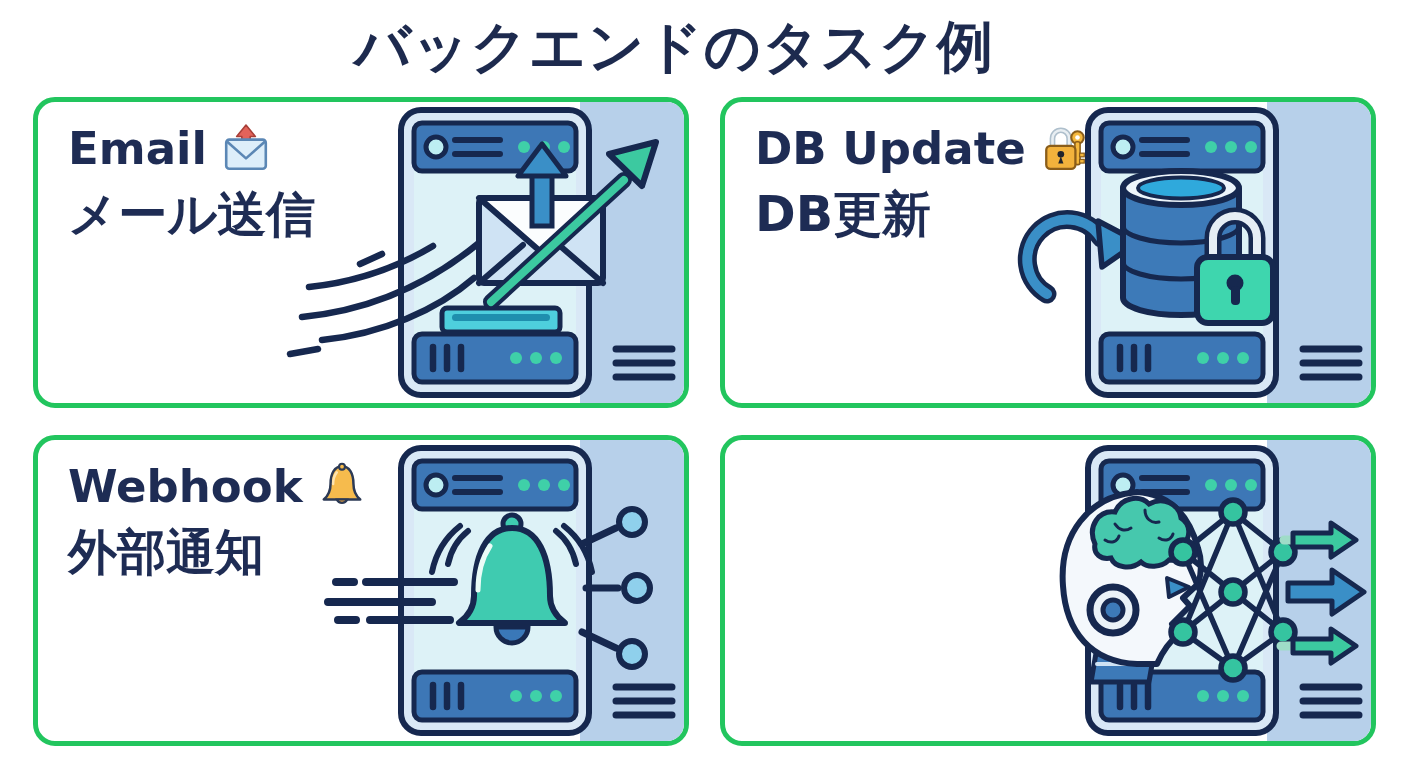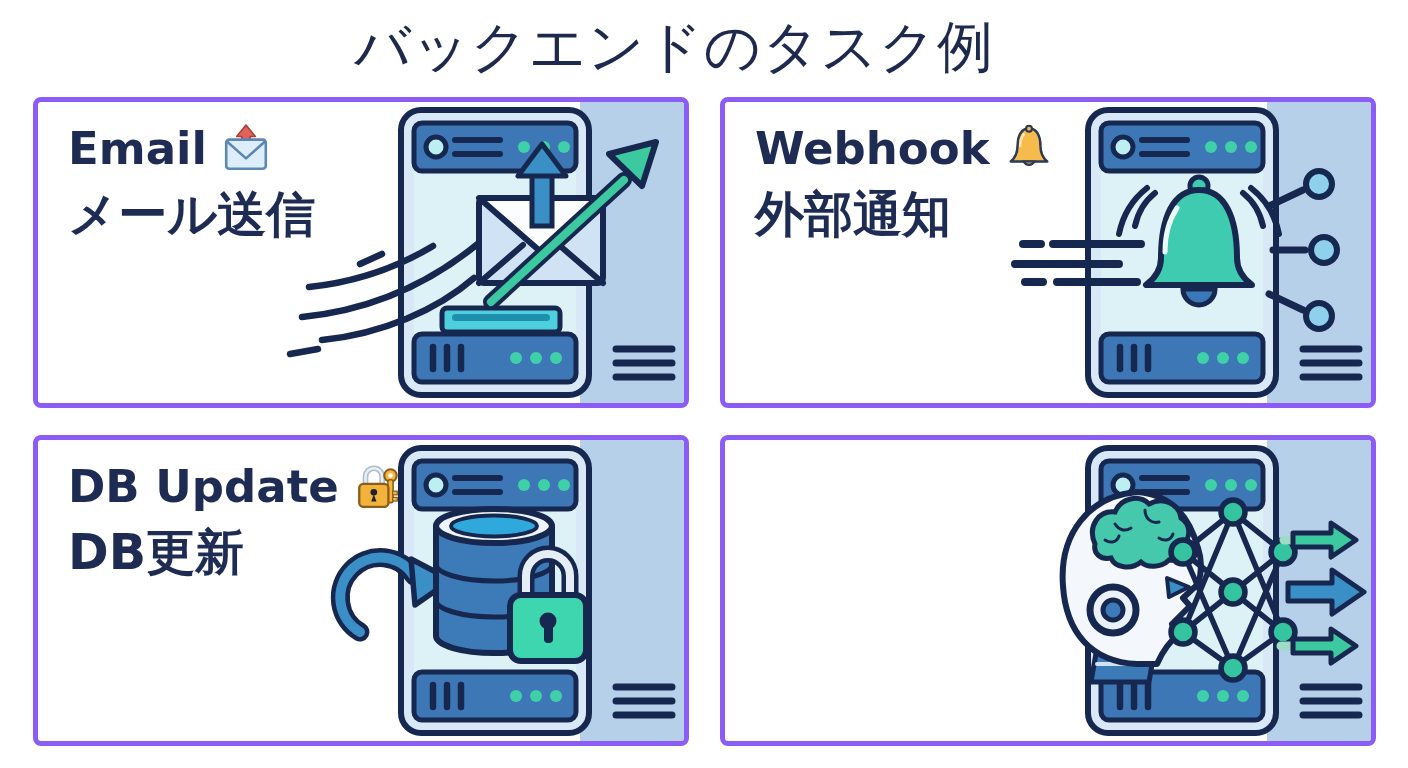--- a/index.html
+++ b/index.html
@@ -4,30 +4,30 @@
 <style>
   html,body{margin:0;padding:0;}
   body{
     width:1408px;height:768px;position:relative;overflow:hidden;
     background:#ffffff;
     font-family:"DejaVu Sans","Liberation Sans",sans-serif;
     color:#1e2c54;
   }
   .page-title{
     position:absolute;top:10px;left:0;width:1348px;
-    text-align:center;font-size:56px;font-weight:400;color:#1d2a4e;
+    text-align:center;font-size:56px;font-weight:700;color:#1d2a4e;
     letter-spacing:1px;
   }
   .cards{
     position:absolute;left:33px;top:97px;
     display:grid;grid-template-columns:656px 656px;column-gap:31px;row-gap:27px;
   }
   .card{
     width:656px;height:311px;box-sizing:border-box;position:relative;
-    background:#ffffff;border:5px solid #8b5cf6;border-radius:8px;
+    background:#ffffff;border:5px solid #22c55e;border-radius:22px;
     overflow:hidden;
   }
   .panel{
     position:absolute;top:0;right:0;bottom:0;width:104px;background:#b7d0ea;
   }
   .illu{
     position:absolute;top:0;right:0;width:330px;height:301px;overflow:visible;
   }
   .card-text{position:absolute;left:30px;top:22px;z-index:3;}
   .title-row{display:flex;align-items:center;gap:14px;font-size:45px;font-weight:800;line-height:1.1;}
@@ -91,78 +91,20 @@
     <div class="card-text">
       <div class="title-row">
         <span>Email</span>
         <svg class="emoji" viewBox="0 0 48 48">
           <polygon points="24,1 33,12 28,12 28,22 20,22 20,12 15,12" fill="#e2635a" stroke="#a93f38" stroke-width="1.5" stroke-linejoin="round"></polygon>
           <rect x="5" y="15" width="38" height="28" rx="3" fill="#ddeefa" stroke="#5b87b5" stroke-width="2.5"></rect>
           <polyline points="6,17 24,33 42,17" fill="none" stroke="#5b87b5" stroke-width="2.5" stroke-linejoin="round"></polyline>
         </svg>
       </div>
       <div class="title-ja">メール送信</div>
-    </div>
-  </div>
-
-  <div class="card">
-    <div class="panel"></div>
-    <svg class="illu" viewBox="0 0 330 301">
-      <g>
-        <rect x="47" y="8" width="188" height="285" rx="20" fill="#d9e8f6" stroke="#16284f" stroke-width="6"></rect>
-        <rect x="60" y="21" width="162" height="259" rx="10" fill="#ddf2f7"></rect>
-        <g>
-          <rect x="60" y="21" width="162" height="48" rx="8" fill="#3d77b6" stroke="#16284f" stroke-width="5"></rect>
-          <circle cx="82" cy="45" r="10" fill="#bdeef2" stroke="#16284f" stroke-width="5"></circle>
-          <path d="M101 38 H146 M101 52 H146" stroke="#16284f" stroke-width="6" stroke-linecap="round"></path>
-          <circle cx="170" cy="45" r="6" fill="#3fd0a8"></circle>
-            <circle cx="190" cy="45" r="6" fill="#3fd0a8"></circle>
-            <circle cx="210" cy="45" r="6" fill="#3fd0a8"></circle>
-        </g>
-        <g>
-          <rect x="60" y="232" width="162" height="48" rx="8" fill="#3d77b6" stroke="#16284f" stroke-width="5"></rect>
-          <path d="M79 245 V267 M93 245 V267 M107 245 V267" stroke="#16284f" stroke-width="6.5" stroke-linecap="round"></path>
-          <circle cx="162" cy="256" r="6" fill="#3fd0a8"></circle>
-            <circle cx="182" cy="256" r="6" fill="#3fd0a8"></circle>
-            <circle cx="202" cy="256" r="6" fill="#3fd0a8"></circle>
-        </g>
-      </g>
-      <g>
-        <path d="M-18 142 H0 M12 142 H100 M-26 162 H78 M-16 180 H2 M16 180 H96" stroke="#16284f" stroke-width="8" stroke-linecap="round"></path>
-      </g>
-      <g>
-        <path d="M94 124 C97 110 104 99 114 91 M78 132 C82 112 92 97 106 86 M222 124 C219 110 212 99 202 91 M238 132 C234 112 224 97 210 86" fill="none" stroke="#16284f" stroke-width="6" stroke-linecap="round"></path>
-      </g>
-      <g>
-        <circle cx="158" cy="84" r="9" fill="#3fcbb0" stroke="#16284f" stroke-width="5"></circle>
-        <path d="M158 88 C132 88 120 116 120 156 C120 168 113 177 105 183 L211 183 C203 177 196 168 196 156 C196 116 184 88 158 88 Z" fill="#3fcbb0" stroke="#16284f" stroke-width="6" stroke-linejoin="round"></path>
-        <path d="M136 106 C128 118 124 134 124 150" stroke="#eafcf7" stroke-width="5" fill="none" stroke-linecap="round"></path>
-        <path d="M142 187 A16 16 0 0 0 174 187 Z" fill="#3a78b8" stroke="#16284f" stroke-width="5"></path>
-      </g>
-      <g>
-        <path d="M228 104 L262 88 M232 148 L264 148 M228 192 L262 208" stroke="#16284f" stroke-width="7" stroke-linecap="round"></path>
-        <circle cx="278" cy="82" r="13" fill="#8fd0ec" stroke="#16284f" stroke-width="6"></circle>
-        <circle cx="283" cy="148" r="13" fill="#8fd0ec" stroke="#16284f" stroke-width="6"></circle>
-        <circle cx="278" cy="214" r="13" fill="#8fd0ec" stroke="#16284f" stroke-width="6"></circle>
-      </g>
-      <g>
-        <path d="M262 247 H318 M262 261 H318 M262 275 H318" stroke="#16284f" stroke-width="7" stroke-linecap="round"></path>
-      </g>
-    </svg>
-    <div class="card-text">
-      <div class="title-row">
-        <span>Webhook</span>
-        <svg class="emoji" viewBox="0 0 48 48">
-          <path d="M24 4 C17 4 13 11 13 21 C13 29 10 33 6.5 36 L41.5 36 C38 33 35 29 35 21 C35 11 31 4 24 4 Z" fill="#f6bb4d" stroke="#2c3a55" stroke-width="2.4" stroke-linejoin="round"></path>
-          <circle cx="24" cy="4.5" r="2.8" fill="#f6bb4d" stroke="#2c3a55" stroke-width="2"></circle>
-          <path d="M19 36 A5.5 5.5 0 0 0 29 36 Z" fill="#eda33b" stroke="#2c3a55" stroke-width="2"></path>
-          <path d="M19 10 C16.5 13 15.5 17 15.5 21" stroke="#fde3ae" stroke-width="2.4" fill="none" stroke-linecap="round"></path>
-        </svg>
-      </div>
-      <div class="title-ja">外部通知</div>
     </div>
   </div>
 
   <div class="card">
     <div class="panel"></div>
     <svg class="illu" viewBox="0 0 330 301">
       <g>
         <rect x="47" y="8" width="188" height="285" rx="20" fill="#d9e8f6" stroke="#16284f" stroke-width="6"></rect>
         <rect x="60" y="21" width="162" height="259" rx="10" fill="#ddf2f7"></rect>
         <g>
@@ -239,20 +181,78 @@
         </g>
         <g>
           <rect x="60" y="232" width="162" height="48" rx="8" fill="#3d77b6" stroke="#16284f" stroke-width="5"></rect>
           <path d="M79 245 V267 M93 245 V267 M107 245 V267" stroke="#16284f" stroke-width="6.5" stroke-linecap="round"></path>
           <circle cx="162" cy="256" r="6" fill="#3fd0a8"></circle>
             <circle cx="182" cy="256" r="6" fill="#3fd0a8"></circle>
             <circle cx="202" cy="256" r="6" fill="#3fd0a8"></circle>
         </g>
       </g>
       <g>
+        <path d="M-18 142 H0 M12 142 H100 M-26 162 H78 M-16 180 H2 M16 180 H96" stroke="#16284f" stroke-width="8" stroke-linecap="round"></path>
+      </g>
+      <g>
+        <path d="M94 124 C97 110 104 99 114 91 M78 132 C82 112 92 97 106 86 M222 124 C219 110 212 99 202 91 M238 132 C234 112 224 97 210 86" fill="none" stroke="#16284f" stroke-width="6" stroke-linecap="round"></path>
+      </g>
+      <g>
+        <circle cx="158" cy="84" r="9" fill="#3fcbb0" stroke="#16284f" stroke-width="5"></circle>
+        <path d="M158 88 C132 88 120 116 120 156 C120 168 113 177 105 183 L211 183 C203 177 196 168 196 156 C196 116 184 88 158 88 Z" fill="#3fcbb0" stroke="#16284f" stroke-width="6" stroke-linejoin="round"></path>
+        <path d="M136 106 C128 118 124 134 124 150" stroke="#eafcf7" stroke-width="5" fill="none" stroke-linecap="round"></path>
+        <path d="M142 187 A16 16 0 0 0 174 187 Z" fill="#3a78b8" stroke="#16284f" stroke-width="5"></path>
+      </g>
+      <g>
+        <path d="M228 104 L262 88 M232 148 L264 148 M228 192 L262 208" stroke="#16284f" stroke-width="7" stroke-linecap="round"></path>
+        <circle cx="278" cy="82" r="13" fill="#8fd0ec" stroke="#16284f" stroke-width="6"></circle>
+        <circle cx="283" cy="148" r="13" fill="#8fd0ec" stroke="#16284f" stroke-width="6"></circle>
+        <circle cx="278" cy="214" r="13" fill="#8fd0ec" stroke="#16284f" stroke-width="6"></circle>
+      </g>
+      <g>
+        <path d="M262 247 H318 M262 261 H318 M262 275 H318" stroke="#16284f" stroke-width="7" stroke-linecap="round"></path>
+      </g>
+    </svg>
+    <div class="card-text">
+      <div class="title-row">
+        <span>Webhook</span>
+        <svg class="emoji" viewBox="0 0 48 48">
+          <path d="M24 4 C17 4 13 11 13 21 C13 29 10 33 6.5 36 L41.5 36 C38 33 35 29 35 21 C35 11 31 4 24 4 Z" fill="#f6bb4d" stroke="#2c3a55" stroke-width="2.4" stroke-linejoin="round"></path>
+          <circle cx="24" cy="4.5" r="2.8" fill="#f6bb4d" stroke="#2c3a55" stroke-width="2"></circle>
+          <path d="M19 36 A5.5 5.5 0 0 0 29 36 Z" fill="#eda33b" stroke="#2c3a55" stroke-width="2"></path>
+          <path d="M19 10 C16.5 13 15.5 17 15.5 21" stroke="#fde3ae" stroke-width="2.4" fill="none" stroke-linecap="round"></path>
+        </svg>
+      </div>
+      <div class="title-ja">外部通知</div>
+    </div>
+  </div>
+
+  <div class="card">
+    <div class="panel"></div>
+    <svg class="illu" viewBox="0 0 330 301">
+      <g>
+        <rect x="47" y="8" width="188" height="285" rx="20" fill="#d9e8f6" stroke="#16284f" stroke-width="6"></rect>
+        <rect x="60" y="21" width="162" height="259" rx="10" fill="#ddf2f7"></rect>
+        <g>
+          <rect x="60" y="21" width="162" height="48" rx="8" fill="#3d77b6" stroke="#16284f" stroke-width="5"></rect>
+          <circle cx="82" cy="45" r="10" fill="#bdeef2" stroke="#16284f" stroke-width="5"></circle>
+          <path d="M101 38 H146 M101 52 H146" stroke="#16284f" stroke-width="6" stroke-linecap="round"></path>
+          <circle cx="170" cy="45" r="6" fill="#3fd0a8"></circle>
+            <circle cx="190" cy="45" r="6" fill="#3fd0a8"></circle>
+            <circle cx="210" cy="45" r="6" fill="#3fd0a8"></circle>
+        </g>
+        <g>
+          <rect x="60" y="232" width="162" height="48" rx="8" fill="#3d77b6" stroke="#16284f" stroke-width="5"></rect>
+          <path d="M79 245 V267 M93 245 V267 M107 245 V267" stroke="#16284f" stroke-width="6.5" stroke-linecap="round"></path>
+          <circle cx="162" cy="256" r="6" fill="#3fd0a8"></circle>
+            <circle cx="182" cy="256" r="6" fill="#3fd0a8"></circle>
+            <circle cx="202" cy="256" r="6" fill="#3fd0a8"></circle>
+        </g>
+      </g>
+      <g>
         <path d="M58 196 L116 196 L108 242 L50 242 Z" fill="#3d7ab8" stroke="#16284f" stroke-width="5"></path>
         <path d="M58 212 H96 M56 224 H94" stroke="#cfe3f4" stroke-width="4" stroke-linecap="round"></path>
         <path d="M96 52 C48 56 18 94 22 146 C25 192 50 222 96 224 L116 224 C122 210 130 200 140 192 L131 184 L149 166 L142 158 L157 144 C161 132 161 120 157 108 C147 72 126 54 96 52 Z" fill="#f4f8fc" stroke="#16284f" stroke-width="6" stroke-linejoin="round"></path>
         <path d="M54 104 C46 86 58 70 74 72 C80 58 98 54 108 64 C122 56 138 64 140 78 C150 84 150 98 142 104 C146 114 138 122 128 120 C120 128 106 128 100 122 C90 130 74 128 70 118 C60 120 52 114 54 104 Z" fill="#46c8ad" stroke="#16284f" stroke-width="5"></path>
         <path d="M74 84 C78 90 84 92 90 88 M104 70 C104 78 110 84 118 82 M118 98 C124 102 130 100 132 94 M64 100 C70 104 76 102 78 96" stroke="#16284f" stroke-width="3" fill="none" stroke-linecap="round"></path>
         <polygon points="126,138 148,147 128,157" fill="#3a8fc7" stroke="#16284f" stroke-width="4" stroke-linejoin="round"></polygon>
         <circle cx="72" cy="170" r="23" fill="#eaf2f8" stroke="#16284f" stroke-width="7"></circle>
         <circle cx="72" cy="170" r="10" fill="#3d7ab8" stroke="#16284f" stroke-width="5"></circle>
       </g>
       <g>

